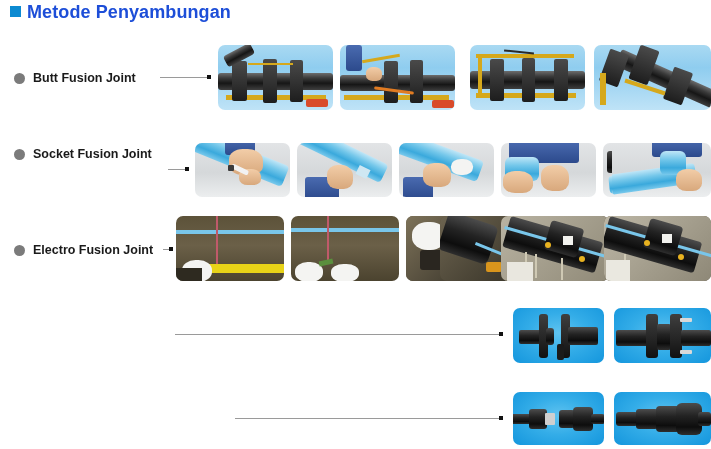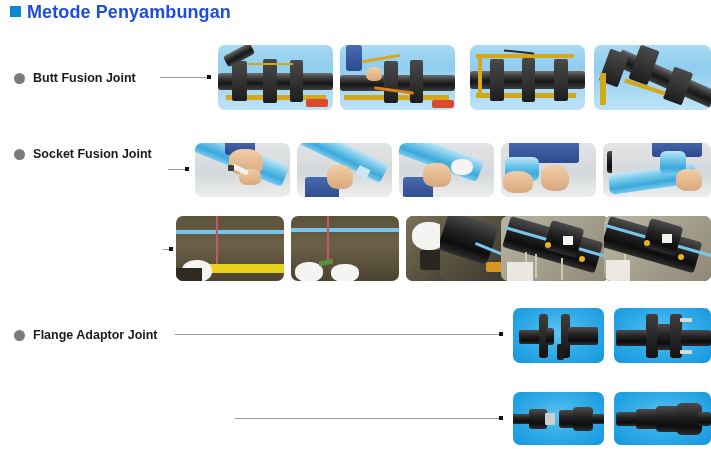--- a/index.html
+++ b/index.html
@@ -297,20 +297,24 @@
     <div class="thumb-inner">
       <div class="sleeve" style="left:40px; top:-4px; width:50px; height:18px;"></div>
       <div class="pipe-blue" style="left:-4px; top:26px; width:88px; height:20px; transform:rotate(-8deg);"></div>
       <div class="pipe-blue" style="left:48px; top:8px; width:26px; height:24px; border-radius:6px;"></div>
       <div class="hand" style="left:64px; top:26px; width:26px; height:22px;"></div>
     </div>
   </div>
 </div>
 
 <div class="row" style="top:216px;height:65px">
+  <div class="row-label-group" style="left:14px; top:27px;">
+    <span class="row-bullet"></span>
+    <span class="row-label">Electro Fusion Joint</span>
+  </div>
   <div class="leader" style="left:163px; top:33px; width:8px;"></div>
   <div class="leader-dot" style="left:169px; top:31px;"></div>
 
   <div class="thumb bg-dark" style="left:176px; top:0px; width:108px; height:65px;">
     <div class="thumb-inner">
       <div class="stripe-blue" style="left:0px; top:14px; width:108px; height:4px;"></div>
       <div class="stripe-red" style="left:40px; top:0px; width:2px; height:48px;"></div>
       <div class="tape" style="left:26px; top:48px; width:82px; height:9px;"></div>
       <div class="glove" style="left:6px; top:44px; width:30px; height:22px;"></div>
       <div style="position:absolute;left:0px;top:52px;width:26px;height:13px;background:#2e2a20;"></div>
@@ -371,24 +375,20 @@
       <div style="position:absolute;left:58px;top:18px;width:10px;height:9px;background:#f2f2ee;"></div>
       <div style="position:absolute;left:40px;top:24px;width:6px;height:6px;background:#e8b220;border-radius:50%;"></div>
       <div style="position:absolute;left:74px;top:38px;width:6px;height:6px;background:#e8b220;border-radius:50%;"></div>
       <div class="wire" style="left:20px; top:38px; width:2px; height:24px;"></div>
       <div style="position:absolute;left:2px;top:44px;width:24px;height:21px;background:#eae8e0;"></div>
     </div>
   </div>
 </div>
 
 <div class="row" style="top:308px;height:55px">
-  <div class="row-label-group" style="left:14px; top:20px;">
-    <span class="row-bullet"></span>
-    <span class="row-label">Flange Adaptor Joint</span>
-  </div>
   <div class="leader" style="left:175px; top:26px; width:325px;"></div>
   <div class="leader-dot" style="left:499px; top:24px;"></div>
 
   <div class="thumb bg-blueglow" style="left:513px; top:0px; width:91px; height:55px;">
     <div class="thumb-inner">
       <div class="fitting" style="left:6px; top:22px; width:22px; height:14px; border-radius:2px;"></div>
       <div class="flange-disc" style="left:26px; top:6px; width:9px; height:44px;"></div>
       <div class="fitting" style="left:33px; top:20px; width:8px; height:17px;"></div>
       <div class="flange-disc" style="left:48px; top:6px; width:9px; height:44px;"></div>
       <div class="fitting" style="left:55px; top:19px; width:30px; height:18px; border-radius:2px;"></div>

